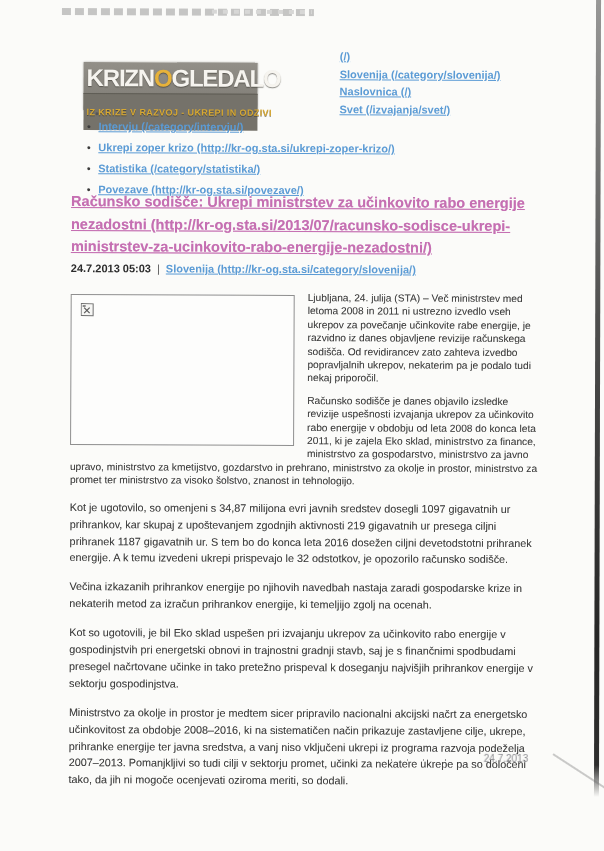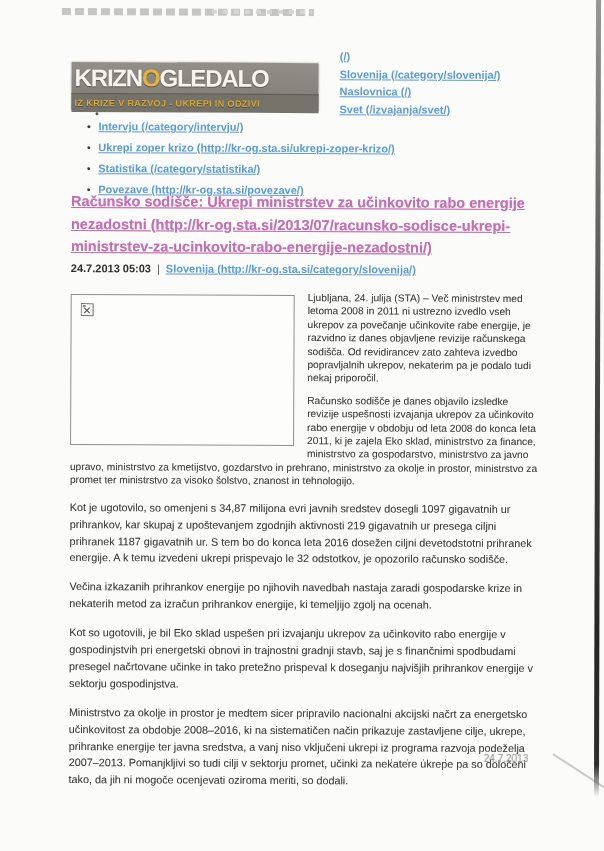--- a/index.html
+++ b/index.html
@@ -18,33 +18,33 @@
     background:
       repeating-linear-gradient(90deg,#9a9a9a 0 9px,transparent 9px 13px);
     filter:blur(.7px);
   }
   .scan-header .seg2{
     position:absolute;left:150px;top:1px;width:100px;height:4px;
     background:repeating-linear-gradient(90deg,#bbb 0 5px,transparent 5px 11px);
   }
   
   .logo{
-    position:absolute;left:72px;top:62px;width:247px;height:48px;
+    position:absolute;left:84px;top:62px;width:174px;height:48px;
     background:linear-gradient(#928f88,#7e7b74);
     box-shadow:0 0 2px rgba(90,88,80,.6);
   }
   .logo-title{
     display:block;padding:2px 3px 0 3px;
     font-size:24px;font-weight:bold;letter-spacing:-1.2px;
     color:#f6f4ef;white-space:nowrap;
     text-shadow:0 1px 1px rgba(50,48,40,.55);
   }
   .logo-title .accent{color:#e7b23a;}
   .logo-subtitle{
-    display:block;margin-top:1px;padding:4px 3px;
+    display:block;margin-top:1px;padding:13px 3px;
     border-top:1px solid #5f5d55;background:#75726a;
     font-size:9px;font-weight:bold;letter-spacing:.4px;
     color:#d7a832;white-space:nowrap;
     text-shadow:0 1px 0 rgba(40,38,32,.5);
   }
   
   .lnk{color:#5b9bd5;text-decoration:underline;font-weight:bold;cursor:pointer;}
   
   .top-nav{position:absolute;left:340px;top:47px;font-size:11px;line-height:17.6px;}
   .top-nav div{white-space:nowrap;}

